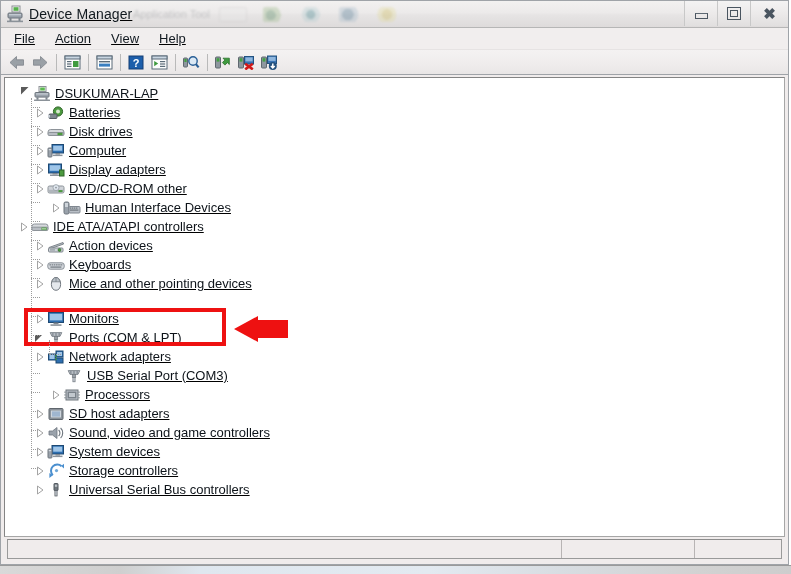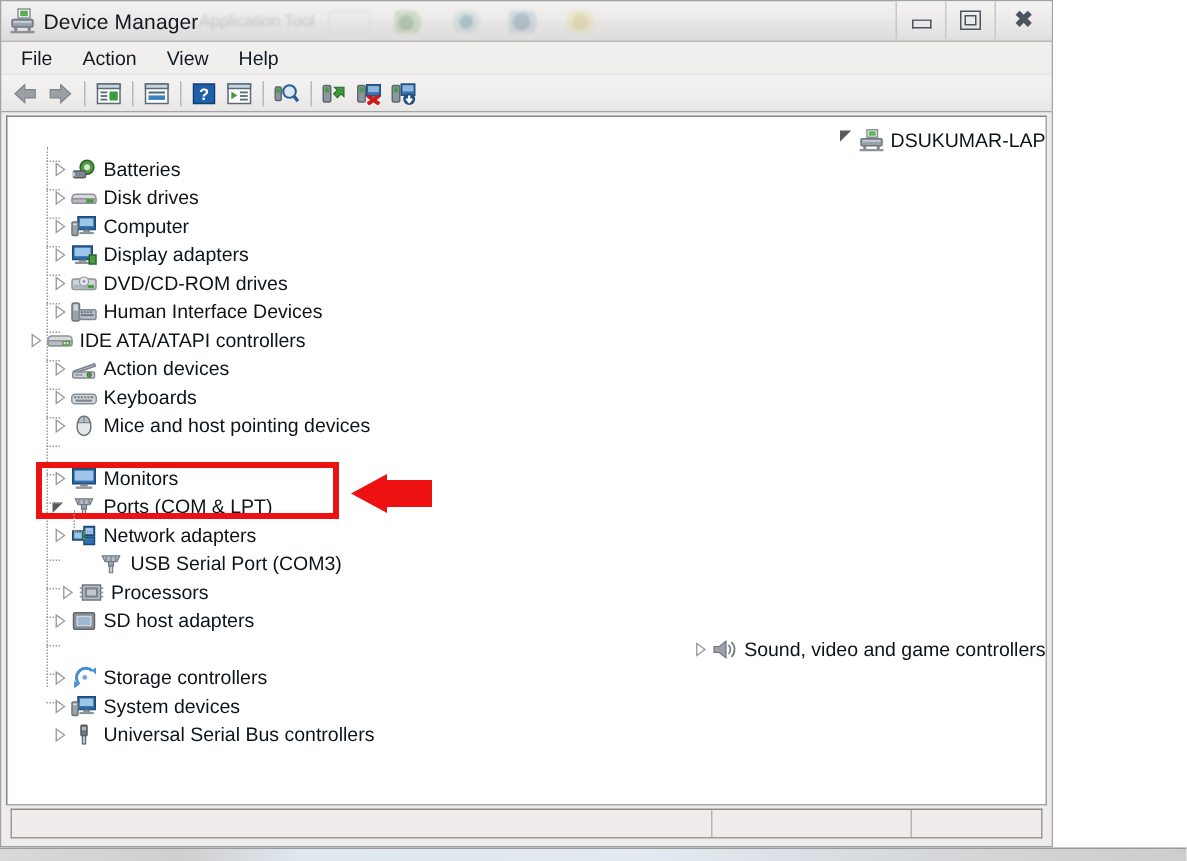--- a/index.html
+++ b/index.html
@@ -29,27 +29,28 @@
     background: linear-gradient(to right,
         #d9d9d9 0px, #cfcfcf 120px, #dfe7ef 200px,
         #e3eaf1 430px, #d8dde2 560px, #d2d2d2 700px, #cdcdcd 791px);
     border-top: 1px solid #9a9a9a;
   }
 
   
   #window {
     position: absolute;
     left: 0; top: 0;
-    width: 702px;
+    width: 789px;
     height: 565px;
     background: #f0ecec;
     border: 1px solid #9fa3a8;
     box-sizing: border-box;
     display: flex;
     flex-direction: column;
+    text-decoration: underline;
   }
 
   
   .titlebar {
     position: relative;
     height: 26px;
     flex: 0 0 26px;
     background: linear-gradient(to bottom, #f2f1f0 0%, #eceaea 45%, #e6e4e4 55%, #dedbdb 100%);
     border-bottom: 1px solid #b6b6b6;
     display: flex;
@@ -459,21 +460,21 @@
       </div>
     </div>
 
     <div class="client">
 
       <div class="tree-pane">
         <div class="tree">
 
           <div class="dotted-v" style="left:26px; top:20px; height:360px;"></div>
 
-          <div class="trow root" style="padding-left:14px;justify-content:flex-end;">
+          <div class="trow root" style="padding-left:14px;">
             <span class="twist">
               <svg class="tri-open-svg" width="12" height="12" viewBox="0 0 12 12">
                 <path d="M2 3 L9.5 3 L2 10.5 Z" fill="#5b5b5b"></path>
               </svg>
             </span>
             <span class="ico">
               <svg width="18" height="16" viewBox="0 0 18 16">
                 <rect x="6" y="0.5" width="7" height="5" fill="#f4f4f4" stroke="#8d9296"></rect>
                 <rect x="7.2" y="1.5" width="4.6" height="3" fill="#5bb94f"></rect>
                 <rect x="2" y="6.5" width="14" height="4.6" rx="0.8" fill="#9aa2ab" stroke="#6d757d"></rect>
@@ -551,23 +552,23 @@
                     <path d="M3.5 2 L9 6 L3.5 10 Z" fill="#ffffff" stroke="#9a9a9a" stroke-width="0.9"></path>
                   </svg>
                 </span>
                 <span class="ico"><svg width="18" height="16" viewBox="0 0 18 16">
                     <rect x="1" y="5" width="16" height="7" rx="1.5" fill="#cfd3d8" stroke="#8d9399"></rect>
                     <rect x="2" y="8.8" width="14" height="2.6" fill="#b0b6bc"></rect>
                     <circle cx="9" cy="6.6" r="3" fill="#dfe6ee" stroke="#8d9399" stroke-width="0.7"></circle>
                     <circle cx="9" cy="6.6" r="0.9" fill="#8d9399"></circle>
                     <rect x="11.5" y="9.1" width="4" height="2" fill="#4c9a3f"></rect>
                   </svg></span>
-                <span class="lbl">DVD/CD-ROM drives</span>
-              </div>
-              <div class="trow" style="padding-left: 28px;">
+                <span class="lbl">DVD/CD-ROM other</span>
+              </div>
+              <div class="trow" style="padding-left: 44px;">
                 <span class="twist">
                   <svg width="12" height="12" viewBox="0 0 12 12" style="position:absolute;left:1px;top:4px">
                     <path d="M3.5 2 L9 6 L3.5 10 Z" fill="#ffffff" stroke="#9a9a9a" stroke-width="0.9"></path>
                   </svg>
                 </span>
                 <span class="ico"><svg width="18" height="16" viewBox="0 0 18 16">
                     <rect x="1" y="2" width="5" height="12" rx="1.5" fill="#9aa2ab" stroke="#6d757d"></rect>
                     <rect x="2" y="3" width="3" height="4" fill="#cfd5db"></rect>
                     <rect x="6" y="6.5" width="11" height="6.5" rx="1" fill="#b9bfc6" stroke="#808790"></rect>
                     <rect x="7" y="7.5" width="1.4" height="1.2" fill="#6f767d"></rect>
@@ -629,21 +630,21 @@
                 <span class="twist">
                   <svg width="12" height="12" viewBox="0 0 12 12" style="position:absolute;left:1px;top:4px">
                     <path d="M3.5 2 L9 6 L3.5 10 Z" fill="#ffffff" stroke="#9a9a9a" stroke-width="0.9"></path>
                   </svg>
                 </span>
                 <span class="ico"><svg width="18" height="16" viewBox="0 0 18 16">
                     <path d="M9 1.5 C12 1.5 13.6 4.5 13.6 8.5 C13.6 12 11.6 14.3 9 14.3 C6.4 14.3 4.4 12 4.4 8.5 C4.4 4.5 6 1.5 9 1.5 Z" fill="#e4e8ec" stroke="#70777e"></path>
                     <path d="M9 1.5 C7 1.5 5.6 3.3 4.9 5.8 L13.1 5.8 C12.4 3.3 11 1.5 9 1.5 Z" fill="#b9c0c7" stroke="#70777e" stroke-width="0.7"></path>
                     <line x1="9" y1="1.5" x2="9" y2="5.8" stroke="#70777e" stroke-width="0.7"></line>
                   </svg></span>
-                <span class="lbl">Mice and host pointing devices</span>
+                <span class="lbl">Mice and other pointing devices</span>
               </div>
               <div class="trow" style="padding-left: 28px; margin-top: 16px;">
                 <span class="twist">
                   <svg width="12" height="12" viewBox="0 0 12 12" style="position:absolute;left:1px;top:4px">
                     <path d="M3.5 2 L9 6 L3.5 10 Z" fill="#ffffff" stroke="#9a9a9a" stroke-width="0.9"></path>
                   </svg>
                 </span>
                 <span class="ico"><svg width="18" height="16" viewBox="0 0 18 16">
                     <rect x="1.5" y="1.5" width="15" height="10" fill="#2e6fb0" stroke="#1d4872"></rect>
                     <rect x="2.8" y="2.8" width="12.4" height="6.6" fill="#9fc5e8"></rect>
@@ -690,21 +691,21 @@
                 <span class="ico"><svg width="18" height="16" viewBox="0 0 18 16">
                     <path d="M3.2 2.6 L14.8 2.6 L13 6.4 L5 6.4 Z" fill="#b9bfc6" stroke="#6f767d" stroke-width="0.8"></path>
                     <rect x="5" y="2.6" width="1.6" height="3.8" fill="#8d949c"></rect>
                     <rect x="8.2" y="2.6" width="1.6" height="3.8" fill="#8d949c"></rect>
                     <rect x="11.4" y="2.6" width="1.6" height="3.8" fill="#8d949c"></rect>
                     <rect x="7.3" y="6.4" width="3.4" height="3" fill="#9aa1a8" stroke="#6f767d" stroke-width="0.7"></rect>
                     <rect x="7.9" y="9.4" width="2.2" height="4.4" fill="#c8ced4" stroke="#6f767d" stroke-width="0.7"></rect>
                   </svg></span>
                 <span class="lbl">USB Serial Port (COM3)</span>
               </div>
-              <div class="trow" style="padding-left: 33px;">
+              <div class="trow" style="padding-left: 44px;">
                 <span class="twist">
                   <svg width="12" height="12" viewBox="0 0 12 12" style="position:absolute;left:1px;top:4px">
                     <path d="M3.5 2 L9 6 L3.5 10 Z" fill="#ffffff" stroke="#9a9a9a" stroke-width="0.9"></path>
                   </svg>
                 </span>
                 <span class="ico"><svg width="18" height="16" viewBox="0 0 18 16">
                     <rect x="3" y="3" width="12" height="10" fill="#b9bfc6" stroke="#6f767d"></rect>
                     <rect x="4.6" y="4.6" width="8.8" height="6.8" fill="#7a828a"></rect>
                     <rect x="6" y="6" width="6" height="4" fill="#c2c8ce"></rect>
                     <rect x="1.2" y="4.6" width="1.8" height="1.1" fill="#8d949c"></rect>
@@ -722,62 +723,62 @@
                     <path d="M3.5 2 L9 6 L3.5 10 Z" fill="#ffffff" stroke="#9a9a9a" stroke-width="0.9"></path>
                   </svg>
                 </span>
                 <span class="ico"><svg width="18" height="16" viewBox="0 0 18 16">
                     <rect x="2" y="2.5" width="14" height="11" rx="1" fill="#8e959d" stroke="#5f666d"></rect>
                     <rect x="3.6" y="4.1" width="10.8" height="7.8" fill="#cfd6dd" stroke="#7b838b" stroke-width="0.6"></rect>
                     <rect x="5" y="5.4" width="8" height="5.2" fill="#9fb6cf"></rect>
                   </svg></span>
                 <span class="lbl">SD host adapters</span>
               </div>
-              <div class="trow" style="padding-left: 28px; justify-content: flex-end;">
+              <div class="trow" style="padding-left: 28px;">
                 <span class="twist">
                   <svg width="12" height="12" viewBox="0 0 12 12" style="position:absolute;left:1px;top:4px">
                     <path d="M3.5 2 L9 6 L3.5 10 Z" fill="#ffffff" stroke="#9a9a9a" stroke-width="0.9"></path>
                   </svg>
                 </span>
                 <span class="ico"><svg width="18" height="16" viewBox="0 0 18 16">
                     <path d="M2 6 L5.5 6 L10 2.5 L10 13.5 L5.5 10 L2 10 Z" fill="#9aa2ab" stroke="#6d757d" stroke-width="0.8"></path>
                     <path d="M11.6 5 C13.4 6.6 13.4 9.4 11.6 11" stroke="#6d757d" stroke-width="1.1" fill="none"></path>
                     <path d="M13.6 3 C16.4 5.6 16.4 10.4 13.6 13" stroke="#6d757d" stroke-width="1.1" fill="none"></path>
                   </svg></span>
                 <span class="lbl">Sound, video and game controllers</span>
-              </div>
-              <div class="trow" style="padding-left: 28px;">
-                <span class="twist">
-                  <svg width="12" height="12" viewBox="0 0 12 12" style="position:absolute;left:1px;top:4px">
-                    <path d="M3.5 2 L9 6 L3.5 10 Z" fill="#ffffff" stroke="#9a9a9a" stroke-width="0.9"></path>
-                  </svg>
-                </span>
-                <span class="ico"><svg width="18" height="16" viewBox="0 0 18 16">
-                    <path d="M14.5 3.2 C12.2 1 8.2 1 5.8 3.4 C3.4 5.8 3.4 9.8 5.8 12.2" stroke="#4a8fcf" stroke-width="2" fill="none"></path>
-                    <path d="M5.5 12.6 L2.4 10 L2.4 15 Z" fill="#4a8fcf"></path>
-                    <path d="M14.2 3 L17 5.6 L17 0.8 Z" fill="#4a8fcf"></path>
-                    <circle cx="9.5" cy="7.6" r="1.6" fill="#6fa8d8"></circle>
-                  </svg></span>
-                <span class="lbl">Storage controllers</span>
               </div>
               <div class="trow" style="padding-left: 28px;">
                 <span class="twist">
                   <svg width="12" height="12" viewBox="0 0 12 12" style="position:absolute;left:1px;top:4px">
                     <path d="M3.5 2 L9 6 L3.5 10 Z" fill="#ffffff" stroke="#9a9a9a" stroke-width="0.9"></path>
                   </svg>
                 </span>
                 <span class="ico"><svg width="18" height="16" viewBox="0 0 18 16">
                     <rect x="5" y="1.5" width="11.5" height="8.5" fill="#2e6fb0" stroke="#1d4872"></rect>
                     <rect x="6.2" y="2.7" width="9" height="5" fill="#9fc5e8"></rect>
                     <rect x="8.5" y="10" width="4.5" height="1.6" fill="#7e868f"></rect>
                     <rect x="6" y="11.6" width="9.5" height="1.5" fill="#8d949c"></rect>
                     <rect x="1" y="5" width="4" height="9" rx="0.8" fill="#9aa2ab" stroke="#6d757d"></rect>
                     <rect x="1.8" y="6" width="2.4" height="1.2" fill="#d5dae0"></rect>
                   </svg></span>
                 <span class="lbl">System devices</span>
+              </div>
+              <div class="trow" style="padding-left: 28px;">
+                <span class="twist">
+                  <svg width="12" height="12" viewBox="0 0 12 12" style="position:absolute;left:1px;top:4px">
+                    <path d="M3.5 2 L9 6 L3.5 10 Z" fill="#ffffff" stroke="#9a9a9a" stroke-width="0.9"></path>
+                  </svg>
+                </span>
+                <span class="ico"><svg width="18" height="16" viewBox="0 0 18 16">
+                    <path d="M14.5 3.2 C12.2 1 8.2 1 5.8 3.4 C3.4 5.8 3.4 9.8 5.8 12.2" stroke="#4a8fcf" stroke-width="2" fill="none"></path>
+                    <path d="M5.5 12.6 L2.4 10 L2.4 15 Z" fill="#4a8fcf"></path>
+                    <path d="M14.2 3 L17 5.6 L17 0.8 Z" fill="#4a8fcf"></path>
+                    <circle cx="9.5" cy="7.6" r="1.6" fill="#6fa8d8"></circle>
+                  </svg></span>
+                <span class="lbl">Storage controllers</span>
               </div>
               <div class="trow" style="padding-left: 28px;">
                 <span class="twist">
                   <svg width="12" height="12" viewBox="0 0 12 12" style="position:absolute;left:1px;top:4px">
                     <path d="M3.5 2 L9 6 L3.5 10 Z" fill="#ffffff" stroke="#9a9a9a" stroke-width="0.9"></path>
                   </svg>
                 </span>
                 <span class="ico"><svg width="18" height="16" viewBox="0 0 18 16">
                     <rect x="7" y="1.5" width="4" height="7" rx="0.6" fill="#6f767d" stroke="#51585f"></rect>
                     <rect x="7.9" y="2.6" width="0.9" height="2.2" fill="#d6dbe0"></rect>

